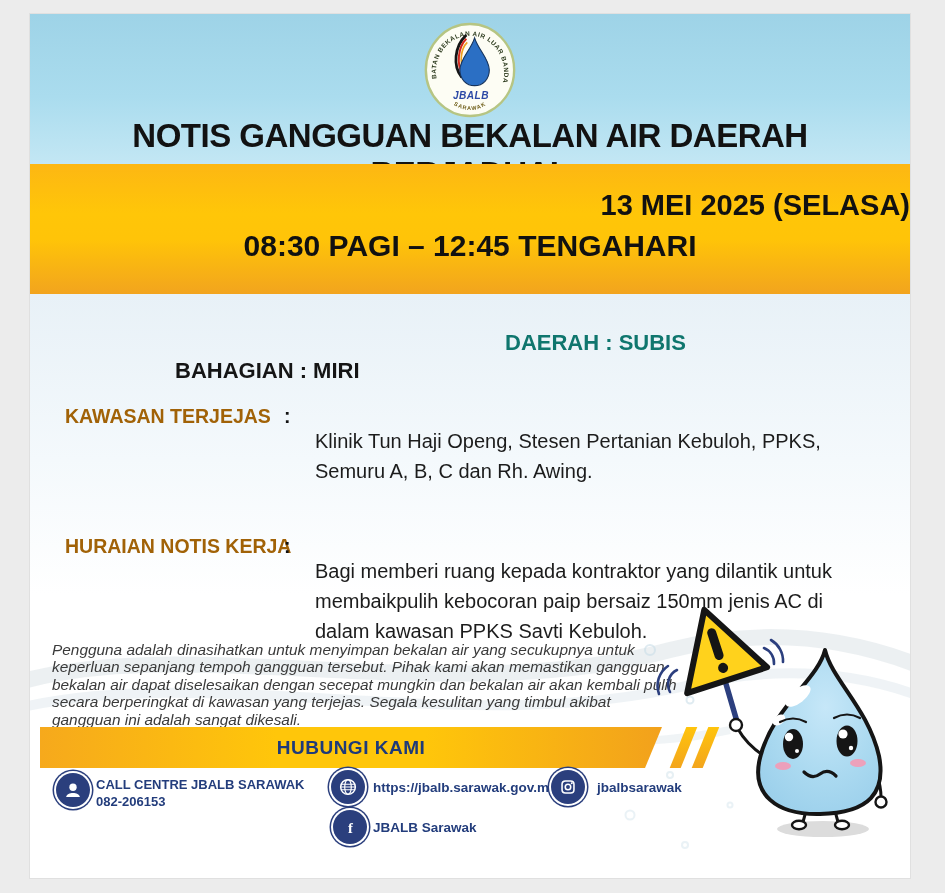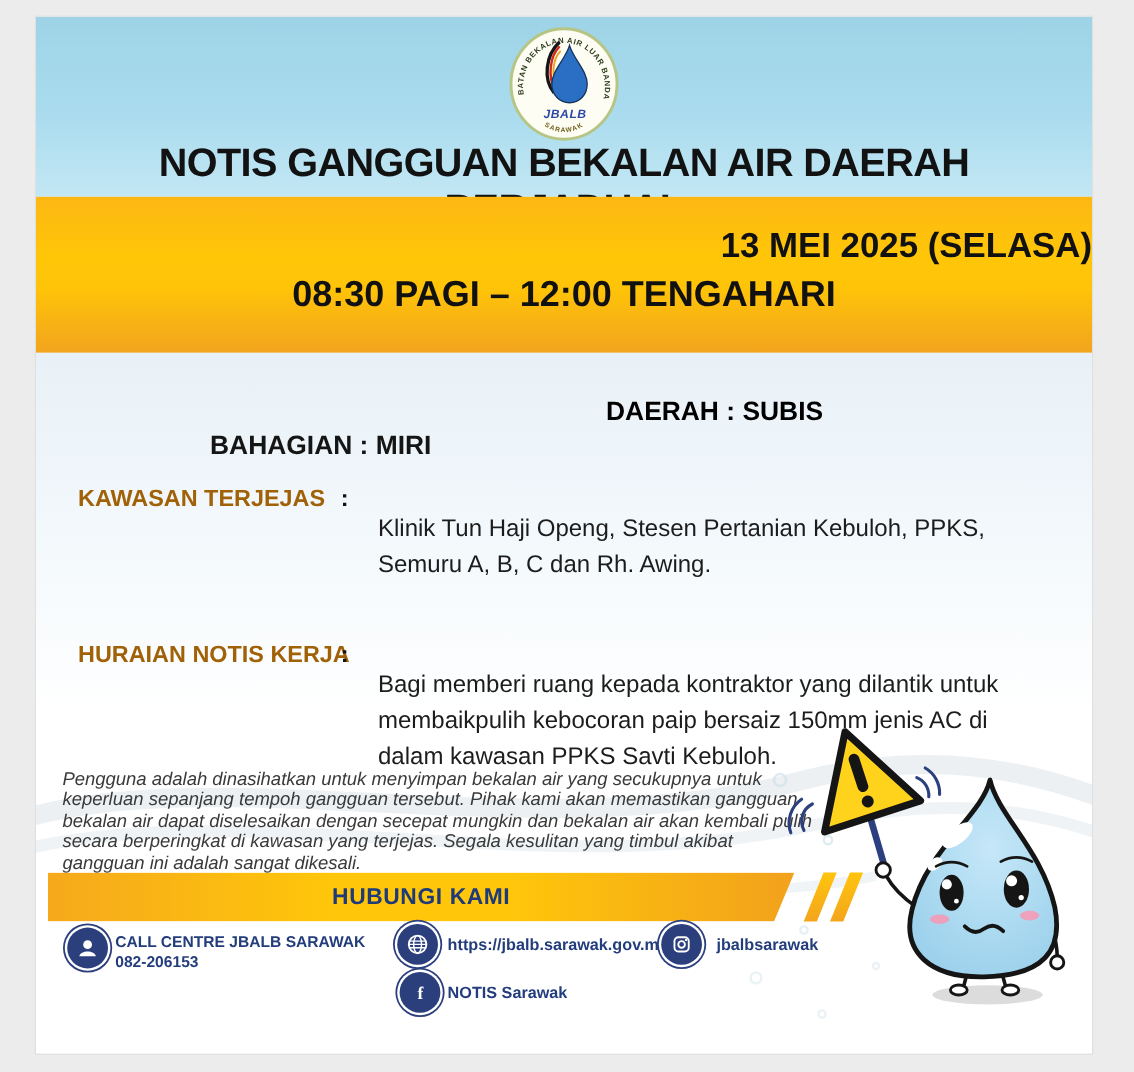--- a/index.html
+++ b/index.html
@@ -19,21 +19,21 @@
          background:linear-gradient(180deg,#fdb713 0%,#ffc608 38%,#ffc408 58%,#f2a41e 100%);
          text-align:center;color:#111;}
   .date-line{margin-top:25px;font-size:29px;font-weight:bold;text-align:right;}
   .time-line{margin-top:7px;font-size:30px;font-weight:bold;}
 
   
   .info{position:absolute;left:0;top:280px;width:880px;height:300px;
         background:linear-gradient(180deg,#e8f1f7 0%,#f4f9fc 55%,#ffffff 100%);}
   .region-row{position:absolute;left:0;top:316px;width:880px;height:30px;}
   .division{position:absolute;left:145px;top:0;font-size:22px;font-weight:bold;color:#151515;margin-top:28px;}
-  .district{position:absolute;left:475px;top:0;font-size:22px;font-weight:bold;color:#000000;}
+  .district{position:absolute;left:475px;top:0;font-size:22px;font-weight:bold;color:#0f766e;}
   .detail-row{position:absolute;left:0;width:880px;}
   .row-kawasan{top:388px;}
   .row-huraian{top:518px;}
   .detail-label{position:absolute;left:35px;top:3px;font-size:19.5px;font-weight:bold;color:#a16207;}
   .detail-colon{position:absolute;left:254px;top:3px;font-size:19.5px;font-weight:bold;color:#121212;}
   .detail-value{position:absolute;left:285px;top:0;width:535px;font-size:20px;line-height:30px;color:#1c1c1c;margin-top:24px;}
 
   
   .splash{position:absolute;left:0;top:576px;width:880px;height:292px;z-index:0;}
 
@@ -87,21 +87,21 @@
           <text font-size="6" font-weight="bold" fill="#6e5d17" letter-spacing="1">
             <textPath href="#logoArcBot" startOffset="50%" text-anchor="middle">SARAWAK</textPath>
           </text>
         </svg>
       </div>
       <div class="title">NOTIS GANGGUAN BEKALAN AIR DAERAH BERJADUAL</div>
     </div>
 
     <div class="date-banner">
       <div class="date-line">13 MEI 2025 (SELASA)</div>
-      <div class="time-line">08:30 PAGI – 12:00 TENGAHARI</div>
+      <div class="time-line">08:30 PAGI – 12:45 TENGAHARI</div>
     </div>
 
     <div class="info"></div>
 
     <div class="region-row">
       <span class="division">BAHAGIAN : MIRI</span>
       <span class="district">DAERAH : SUBIS</span>
     </div>
 
     <div class="detail-row row-kawasan">
@@ -171,21 +171,21 @@
     </div>
     <div class="contact-text t-insta">jbalbsarawak</div>
 
     <div class="contact-item c-fb">
       <div class="contact-icon">
         <svg viewBox="0 0 24 24" width="22" height="22">
           <text x="12.5" y="18" font-size="16" font-weight="bold" fill="#fff" text-anchor="middle" font-family="Liberation Serif, serif">f</text>
         </svg>
       </div>
     </div>
-    <div class="contact-text t-fb">NOTIS Sarawak</div>
+    <div class="contact-text t-fb">JBALB Sarawak</div>
 
     <svg class="mascot" viewBox="0 0 280 280">
       <defs>
         <radialGradient id="dropGrad" cx="55%" cy="35%" r="80%">
           <stop offset="0%" stop-color="#c6e7f8"></stop>
           <stop offset="55%" stop-color="#aad9f0"></stop>
           <stop offset="100%" stop-color="#97cdea"></stop>
         </radialGradient>
       </defs>
 

